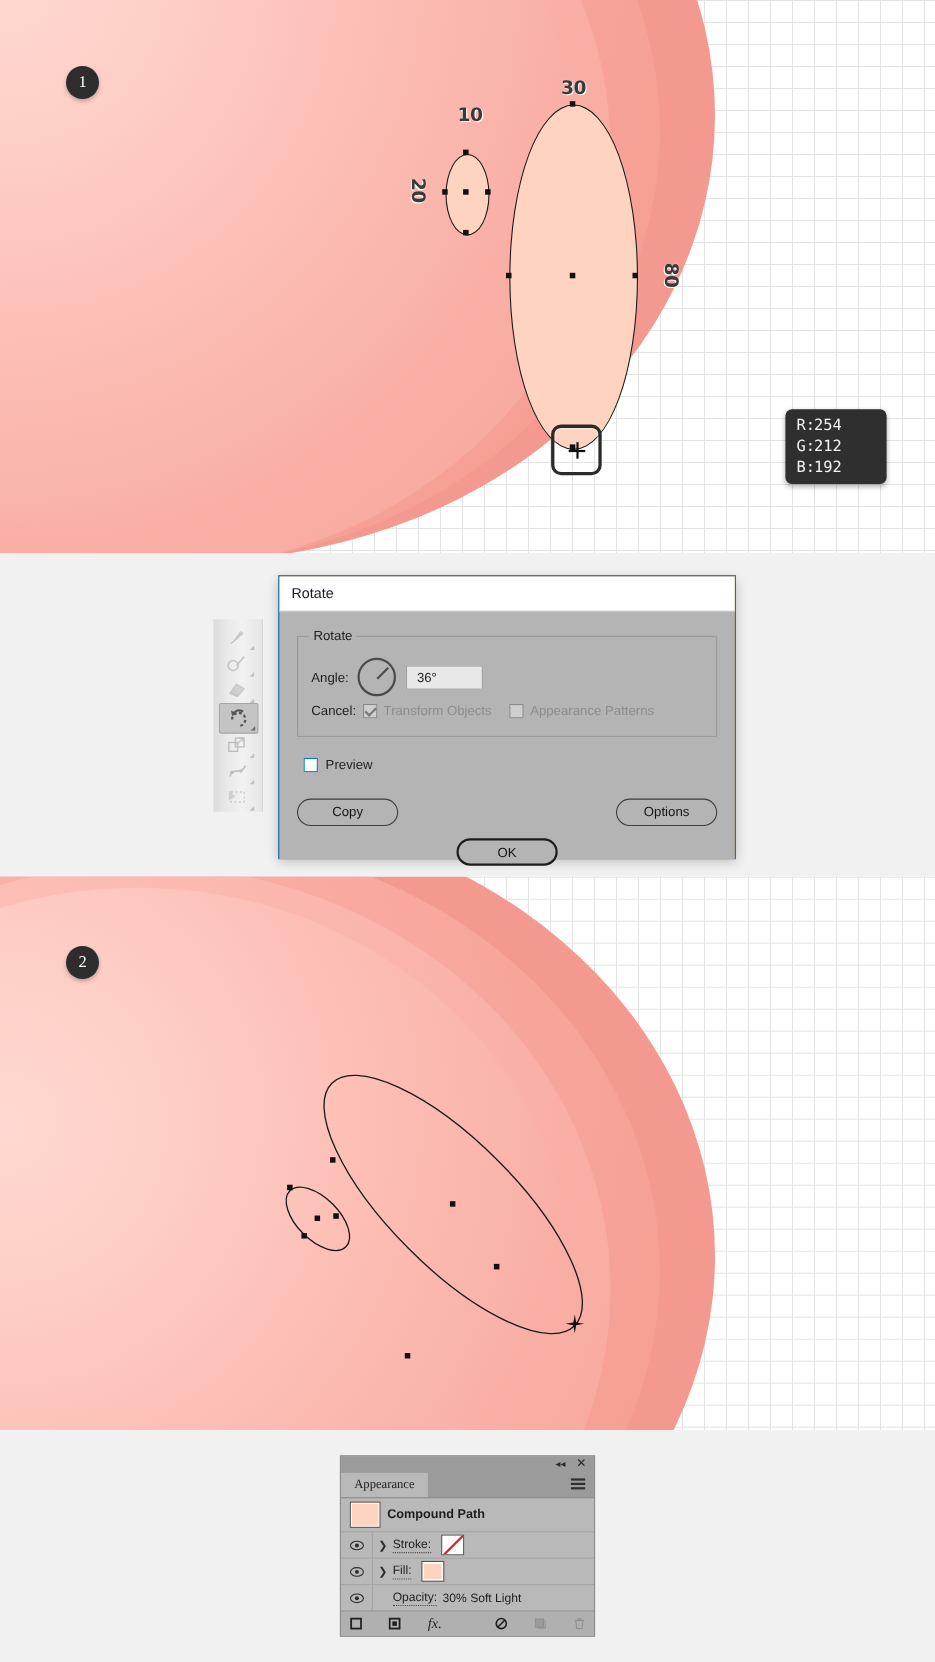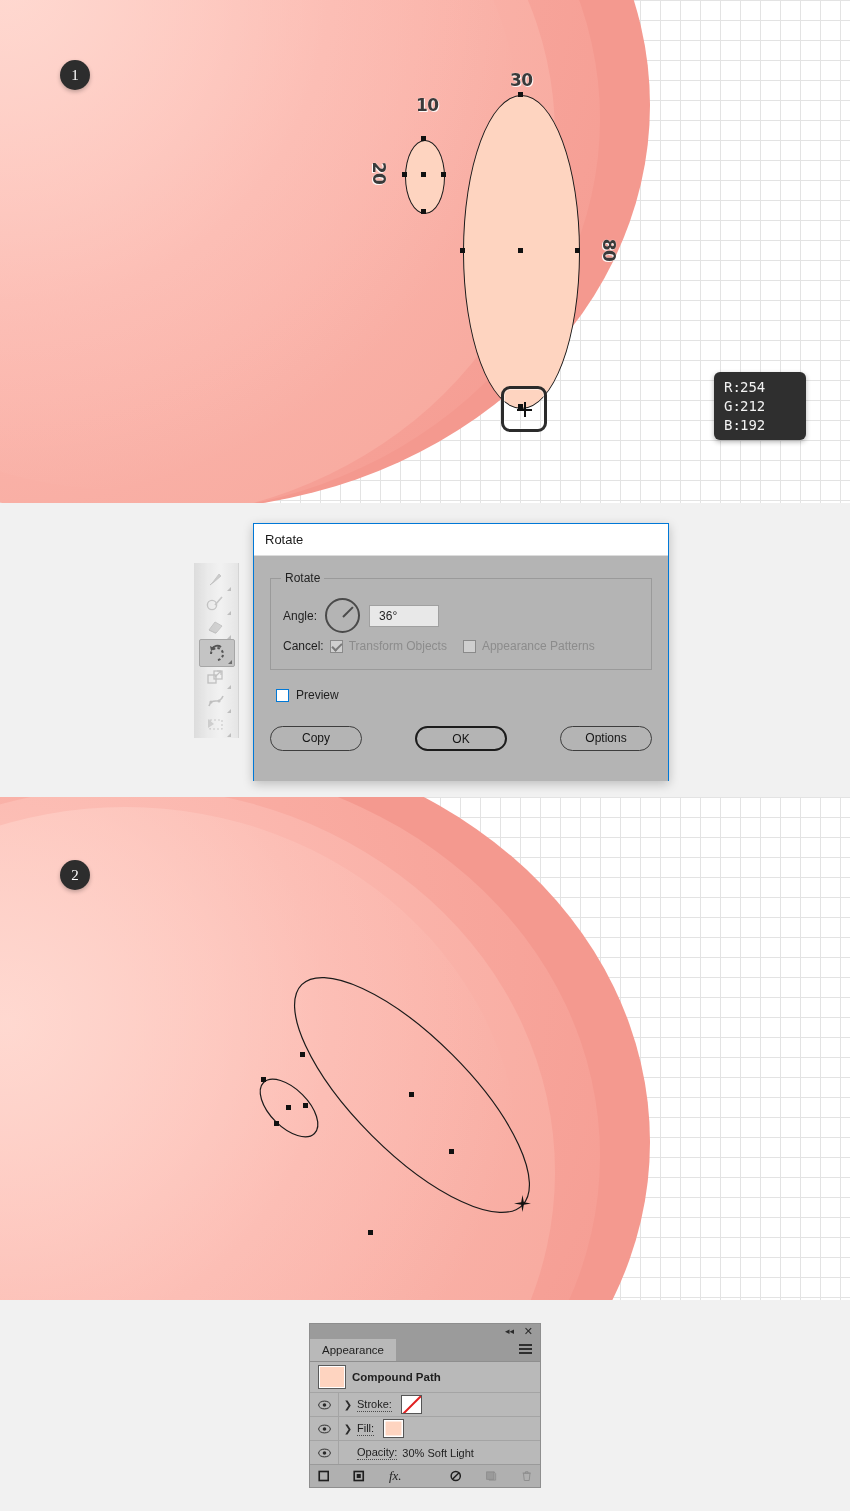--- a/index.html
+++ b/index.html
@@ -303,21 +303,21 @@
     width: 92px; height: 25px;
     border-radius: 13px;
     border: 1.5px solid #3d3d3d;
     background: #b4b4b4;
     font-size: 12px;
     color: #141414;
     line-height: 22px;
     text-align: center;
     box-sizing: border-box;
   }
-  .dlg-btn.default { border-width: 2.5px; border-color: #1c1c1c; }
+  .dlg-btn.default { border-width: 2.5px; border-color: #1c1c1c; margin-top: 36px; }
 
   
   #appearance-panel {
     position: absolute;
     left: 309px; top: 1323px;
     width: 232px; height: 165px;
     background: #b9b9b9;
     border: 1px solid #8e8e8e;
     box-sizing: border-box;
     font-size: 11px;
@@ -344,20 +344,21 @@
   }
   #ap-tab {
     position: absolute;
     left: 0; top: 0;
     height: 22px;
     padding: 0 12px;
     background: #b9b9b9;
     line-height: 22px;
     font-size: 11.5px;
     color: #1e1e1e;
+    font-family: Liberation Serif, serif;
   }
   #ap-menu {
     position: absolute;
     right: 8px; top: 5px;
     width: 13px; height: 11px;
   }
   #ap-menu i {
     display: block; height: 1.6px; background: #2f2f2f; margin-bottom: 2.6px;
   }
   .ap-row {

